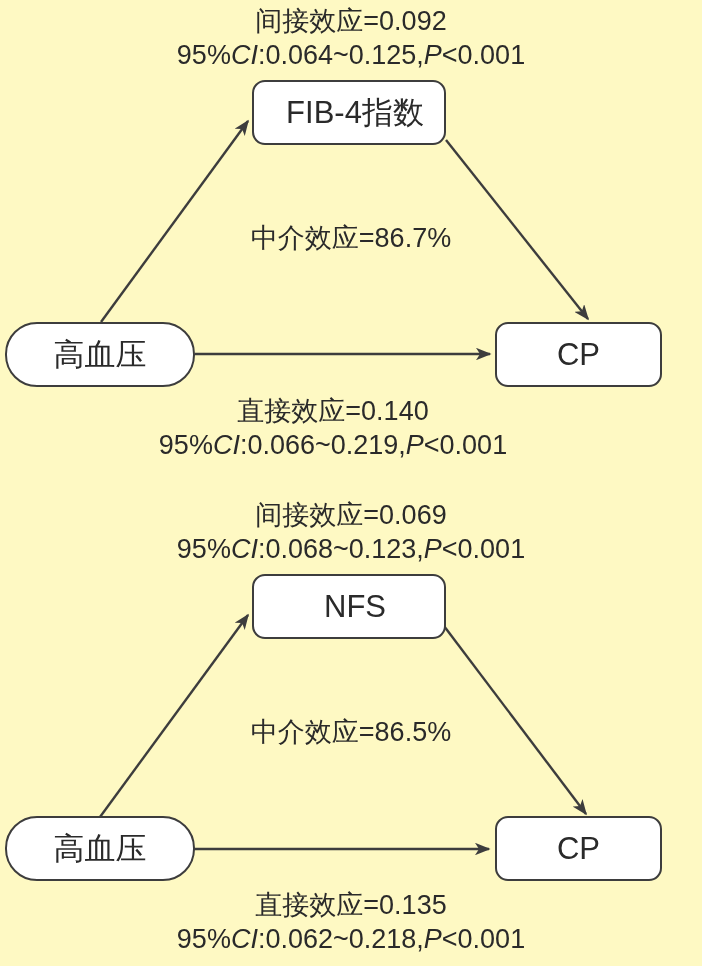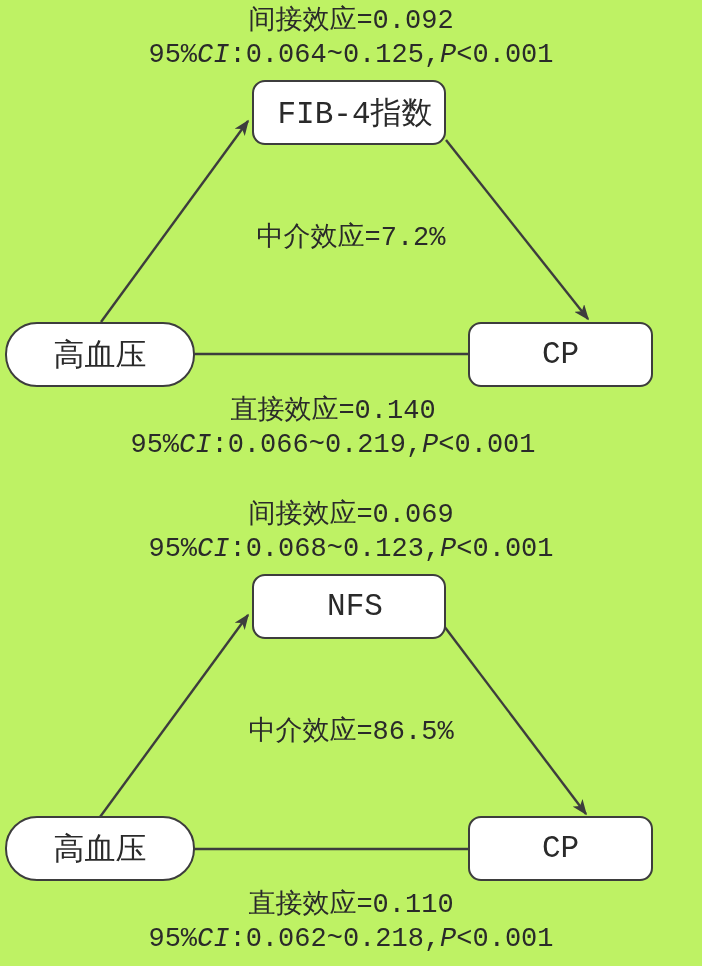--- a/index.html
+++ b/index.html
@@ -4,22 +4,22 @@
 <style>
   html, body {
     margin: 0;
     padding: 0;
     background: #ffffff;
   }
   .canvas {
     position: relative;
     width: 702px;
     height: 966px;
-    background: #bef264;
-    font-family: Liberation Mono, monospace;
+    background: #fef9c3;
+    font-family: Liberation Sans, sans-serif;
     color: #2a2a2a;
     overflow: hidden;
   }
   .diagram {
     position: absolute;
     left: 0;
     width: 702px;
     height: 472px;
   }
   .diagram.d1 { top: 0; }
@@ -52,21 +52,21 @@
     border-radius: 13px;
     display: flex;
     align-items: center;
     justify-content: center;
     font-size: 31px;
     color: #2a2a2a;
     white-space: nowrap;
   }
   .node-mediator { left: 252px; top: 80px;  width: 194px; height: 65px; padding-left: 12px; }
   .node-exposure { left: 5px;   top: 322px; width: 190px; height: 65px; border-radius: 32px; }
-  .node-outcome  { left: 468px; top: 322px; width: 185px; height: 65px; }
+  .node-outcome  { left: 495px; top: 322px; width: 167px; height: 65px; }
 
   svg.arrows {
     position: absolute;
     left: 0;
     top: 0;
     width: 702px;
     height: 472px;
     overflow: visible;
   }
 </style>
@@ -92,21 +92,21 @@
     <svg class="arrows" viewBox="0 0 702 472">
       <line x1="101" y1="322" x2="248" y2="121" stroke="#3d3d3d" stroke-width="2.4" marker-end="url(#arrowhead)"></line>
       <line x1="446" y1="140" x2="588" y2="319" stroke="#3d3d3d" stroke-width="2.4" marker-end="url(#arrowhead)"></line>
       <line x1="195" y1="354" x2="490" y2="354" stroke="#3d3d3d" stroke-width="2.4" marker-end="url(#arrowhead)"></line>
     </svg>
 
     <div class="node node-mediator">
       <span>FIB-4指数</span>
     </div>
 
-    <div class="fx-text mid-label">中介效应=7.2%</div>
+    <div class="fx-text mid-label">中介效应=86.7%</div>
 
     <div class="node node-exposure">
       <span>高血压</span>
     </div>
 
     <div class="node node-outcome">
       <span>CP</span>
     </div>
 
     <div class="fx-text direct-line1">直接效应=0.140</div>
@@ -134,19 +134,19 @@
     <div class="fx-text mid-label">中介效应=86.5%</div>
 
     <div class="node node-exposure">
       <span>高血压</span>
     </div>
 
     <div class="node node-outcome">
       <span>CP</span>
     </div>
 
-    <div class="fx-text direct-line1">直接效应=0.110</div>
+    <div class="fx-text direct-line1">直接效应=0.135</div>
 
     <div class="fx-text direct-line2"><span>95%</span><span class="it">CI</span><span>:0.062~0.218,</span><span class="it">P</span><span>&lt;0.001</span></div>
 
   </section>
 
 </div>
 
 </body></html>

